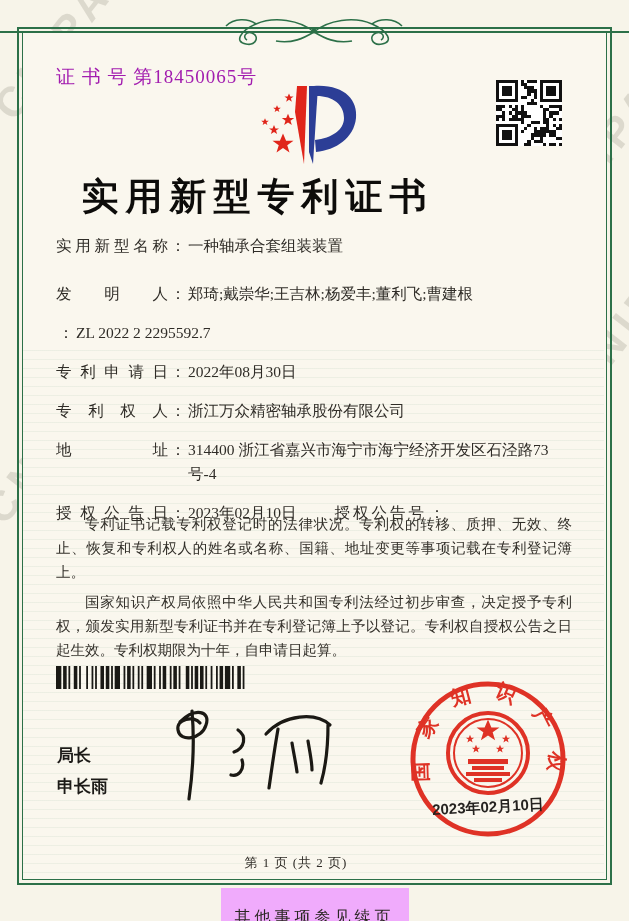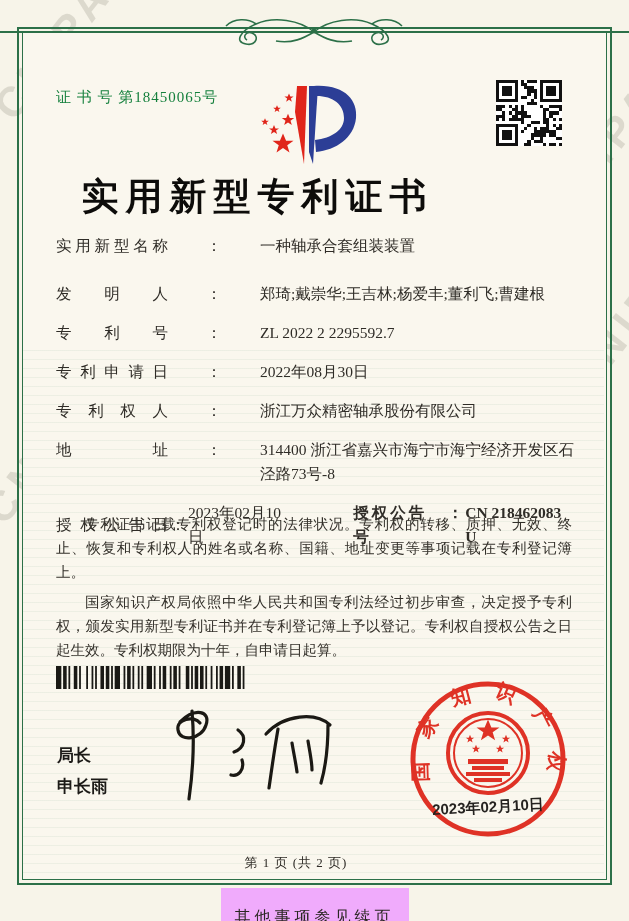--- a/index.html
+++ b/index.html
@@ -24,39 +24,39 @@
   
   .topline{position:absolute;left:0;top:31px;width:629px;height:2px;background:#2c7048;}
   .flourish{position:absolute;left:204px;top:14px;}
   
   .wm{
     position:absolute;font-family:"Liberation Sans",sans-serif;font-weight:bold;
     font-size:42px;letter-spacing:7px;color:rgba(158,155,144,0.30);
     transform:rotate(-52deg);white-space:nowrap;pointer-events:none;
   }
   
-  .certno{position:absolute;left:56px;top:88px;font-size:15px;letter-spacing:1px;color:#15803d;}
+  .certno{position:absolute;left:56px;top:64px;font-size:19px;letter-spacing:1px;color:#a21caf;}
   .logo{position:absolute;left:252px;top:82px;}
   .qr{position:absolute;left:496px;top:80px;width:66px;height:66px;}
   .title{
     position:absolute;left:0;top:172px;width:515px;text-align:center;
     font-size:37px;font-weight:bold;letter-spacing:7px;color:#0d0c0a;
   }
   
   .fields{position:absolute;left:56px;top:234px;width:520px;font-size:15.5px;color:#2f2c27;}
-  .frow{display:flex;line-height:24px;margin-bottom:15px;gap:36px;}
+  .frow{display:flex;line-height:24px;margin-bottom:15px;}
   .frow.gap-lg{margin-bottom:24px;}
   .flabel{
     display:inline-block;width:112px;text-align:justify;text-align-last:justify;
     flex:0 0 112px;
   }
   .fcolon{flex:0 0 20px;text-align:center;}
   .fvalue{width:388px;}
   .grantrow{display:flex;line-height:24px;align-items:center;}
-  .grant2{margin-left:57px;display:flex;font-weight:bold;}
+  .grant2{margin-left:38px;display:flex;}
   .grant2 .flabel2{letter-spacing:3px;}
   
   .paras{position:absolute;left:56px;top:512px;width:516px;font-size:14.5px;
     line-height:24px;text-align:justify;color:#33302a;}
   .paras p{margin:0 0 6px 0;text-indent:2em;}
   
   .barcode{position:absolute;left:56px;top:666px;width:192px;height:23px;}
   
   .signer{position:absolute;left:57px;top:740px;font-family:Liberation Sans, sans-serif;
     font-size:17px;font-weight:bold;color:#1c1a17;line-height:31px;}
@@ -258,47 +258,45 @@
     <span class="flabel">实用新型名称</span>
     <span class="fcolon">：</span>
     <span class="fvalue">一种轴承合套组装装置</span>
   </div>
   <div class="frow">
     <span class="flabel">发明人</span>
     <span class="fcolon">：</span>
     <span class="fvalue">郑琦;戴崇华;王吉林;杨爱丰;董利飞;曹建根</span>
   </div>
   <div class="frow">
-    <span class="flabel">专利号</span>
     <span class="fcolon">：</span>
     <span class="fvalue">ZL 2022 2 2295592.7</span>
   </div>
   <div class="frow">
     <span class="flabel">专利申请日</span>
     <span class="fcolon">：</span>
     <span class="fvalue">2022年08月30日</span>
   </div>
   <div class="frow">
     <span class="flabel">专利权人</span>
     <span class="fcolon">：</span>
     <span class="fvalue">浙江万众精密轴承股份有限公司</span>
   </div>
   <div class="frow">
     <span class="flabel">地址</span>
     <span class="fcolon">：</span>
-    <span class="fvalue">314400 浙江省嘉兴市海宁市海宁经济开发区石泾路73号-8</span>
+    <span class="fvalue">314400 浙江省嘉兴市海宁市海宁经济开发区石泾路73号-4</span>
   </div>
   <div class="grantrow">
     <span class="flabel">授权公告日</span>
     <span class="fcolon">：</span>
     <span>2023年02月10日</span>
     <span class="grant2">
       <span class="flabel2">授权公告号</span>
       <span class="fcolon">：</span>
-      <span>CN 218462083 U</span>
     </span>
   </div>
 </div>
 
 <div class="paras">
   <p>专利证书记载专利权登记时的法律状况。专利权的转移、质押、无效、终止、恢复和专利权人的姓名或名称、国籍、地址变更等事项记载在专利登记簿上。</p>
   <p>国家知识产权局依照中华人民共和国专利法经过初步审查，决定授予专利权，颁发实用新型专利证书并在专利登记簿上予以登记。专利权自授权公告之日起生效。专利权期限为十年，自申请日起算。</p>
 </div>
 
 <svg class="barcode" id="barcode" preserveAspectRatio="none" viewBox="0 0 108 23">

